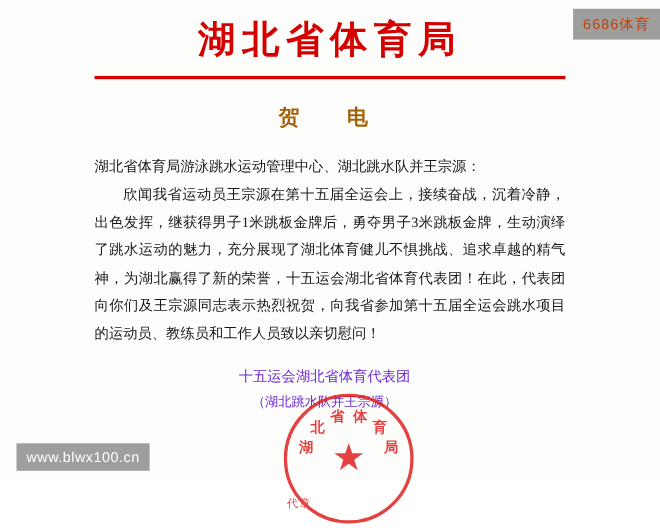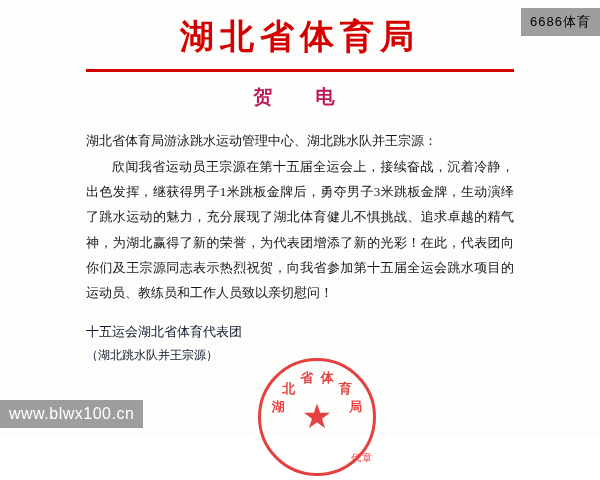--- a/index.html
+++ b/index.html
@@ -35,24 +35,24 @@
   }
   .red-rule {
     width: 428px;
     height: 3px;
     background: #d40000;
     margin: 14px auto 0 auto;
   }
   
   .doc-subtitle {
     text-align: center;
-    margin-top: 12px;
+    margin-top: 22px;
     font-size: 19px;
     letter-spacing: 12px;
-    color: #be185d;
+    color: #a16207;
     font-weight: bold;
   }
   
   .doc-body {
     margin: 18px auto 0 auto;
     width: 428px;
     color: #161616;
     font-size: 13px;
     line-height: 1.95;
     text-align: justify;
@@ -60,25 +60,25 @@
   .salutation {
     margin: 13px 0 0 0;
   }
   .para {
     margin: 0;
     text-indent: 2em;
   }
   
   .sign-block {
     margin: 14px 0 0 0;
-    text-align: left;
+    text-align: center;
     padding-right: 10px;
     font-size: 13px;
     line-height: 1.9;
-    color: #0f172a;
+    color: #6d28d9;
     position: relative;
     z-index: 1;
   }
   .sign-sub {
     font-size: 12px;
   }
   
   .seal {
     position: absolute;
     left: 258px;
@@ -123,66 +123,66 @@
     font-size: 13px;
     font-weight: bold;
     text-align: center;
     line-height: 16px;
   }
   .seal-bottom {
     position: absolute;
     left: 0;
     bottom: 8px;
     width: 100%;
-    text-align: right;
+    text-align: left;
     color: #e01818;
     font-size: 10px;
     letter-spacing: 1px;
   }
   
   .wm-topright {
     position: absolute;
     right: 0;
     top: 8px;
     background: rgba(120,120,120,0.72);
-    color: #000000;
+    color: #c2410c;
     font-size: 13px;
     padding: 5px 9px;
     font-family: "Liberation Sans", sans-serif;
     letter-spacing: 1px;
     z-index: 5;
   }
   .wm-bottomleft {
     position: absolute;
-    left: 0;
+    left: 15px;
     bottom: 8px;
     background: rgba(120,120,120,0.72);
     color: #ffffff;
-    font-size: 16px;
+    font-size: 13px;
     padding: 5px 9px;
     font-family: "Liberation Sans", sans-serif;
     letter-spacing: 0.5px;
     z-index: 5;
   }
 </style>
 </head>
 <body>
 
 <div class="page">
 
   <div class="doc-header">
     <div class="doc-title">湖北省体育局</div>
     <div class="red-rule"></div>
   </div>
 
   <div class="doc-subtitle">贺　电</div>
 
   <div class="doc-body">
     <p class="salutation">湖北省体育局游泳跳水运动管理中心、湖北跳水队并王宗源：</p>
-    <p class="para">欣闻我省运动员王宗源在第十五届全运会上，接续奋战，沉着冷静，出色发挥，继获得男子1米跳板金牌后，勇夺男子3米跳板金牌，生动演绎了跳水运动的魅力，充分展现了湖北体育健儿不惧挑战、追求卓越的精气神，为湖北赢得了新的荣誉，为代表团增添了新的光彩！在此，代表团向你们及王宗源同志表示热烈祝贺，向我省参加第十五届全运会跳水项目的运动员、教练员和工作人员致以亲切慰问！</p>
+    <p class="para">欣闻我省运动员王宗源在第十五届全运会上，接续奋战，沉着冷静，出色发挥，继获得男子1米跳板金牌后，勇夺男子3米跳板金牌，生动演绎了跳水运动的魅力，充分展现了湖北体育健儿不惧挑战、追求卓越的精气神，为湖北赢得了新的荣誉，十五运会湖北省体育代表团！在此，代表团向你们及王宗源同志表示热烈祝贺，向我省参加第十五届全运会跳水项目的运动员、教练员和工作人员致以亲切慰问！</p>
 
     <div class="sign-block">
       <div>十五运会湖北省体育代表团</div>
       <div class="sign-sub">（湖北跳水队并王宗源）</div>
     </div>
   </div>
 
   <div class="seal">
     <div class="seal-inner"></div>
     <div class="seal-star">★</div>

